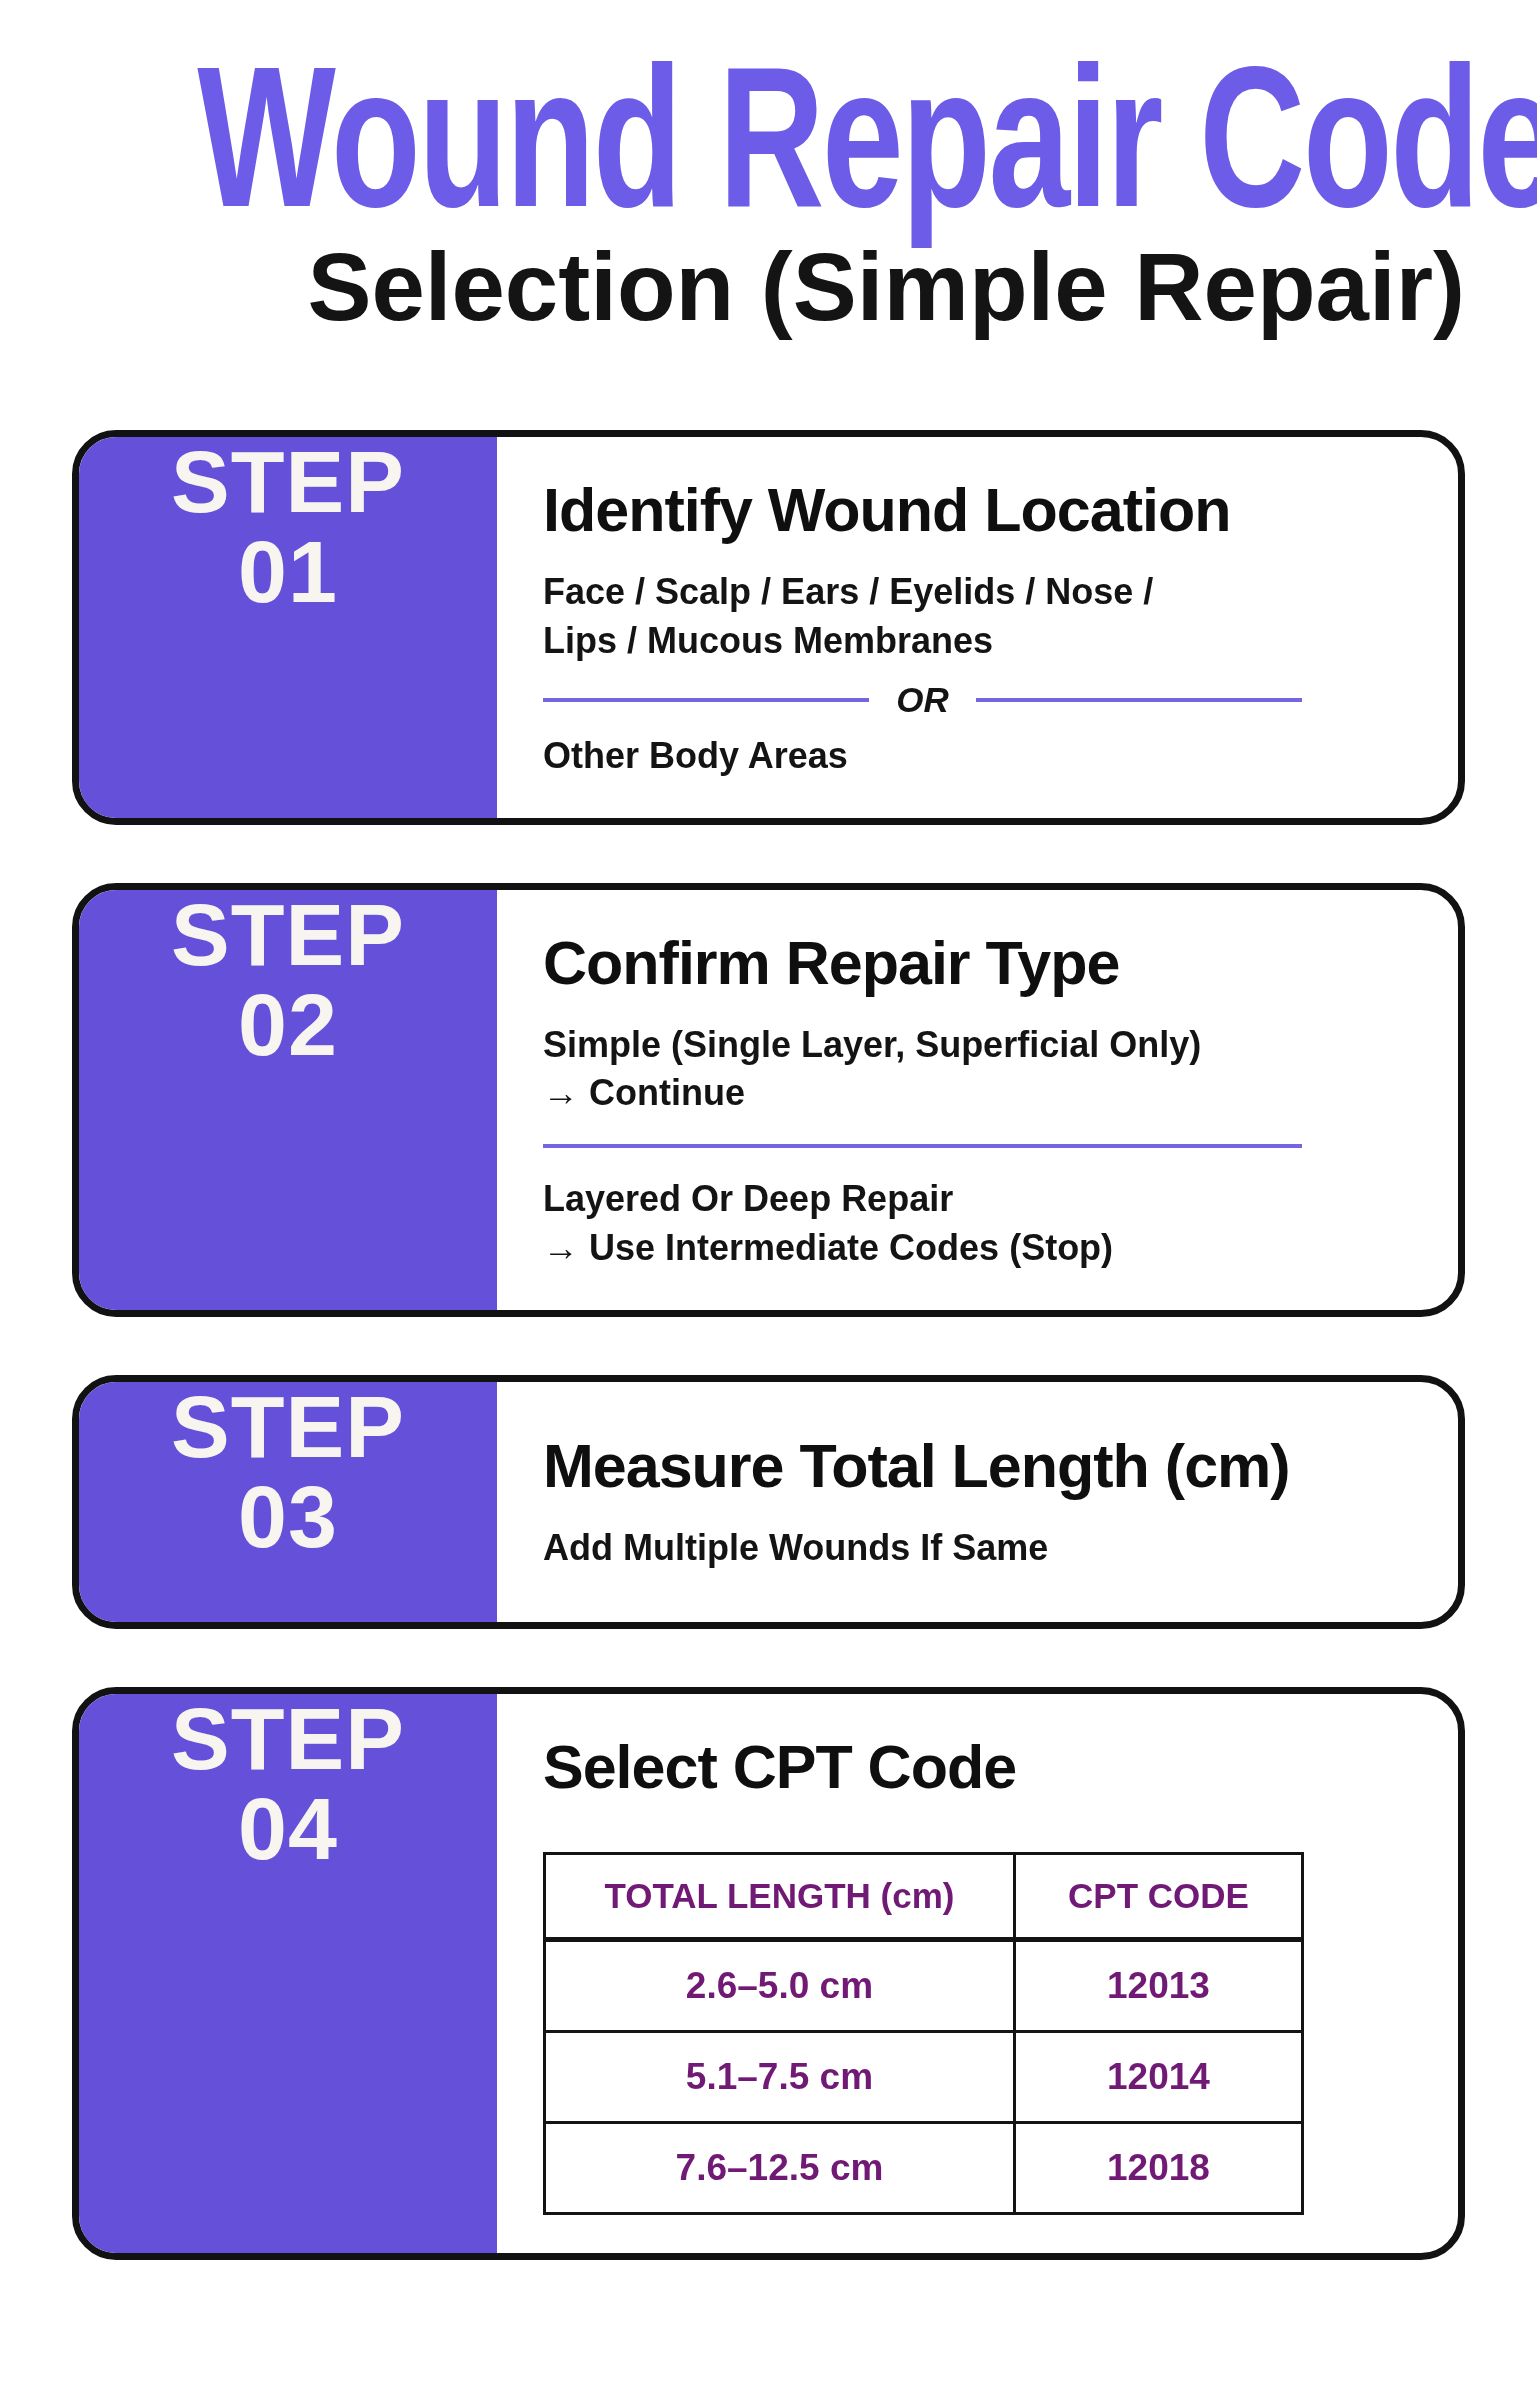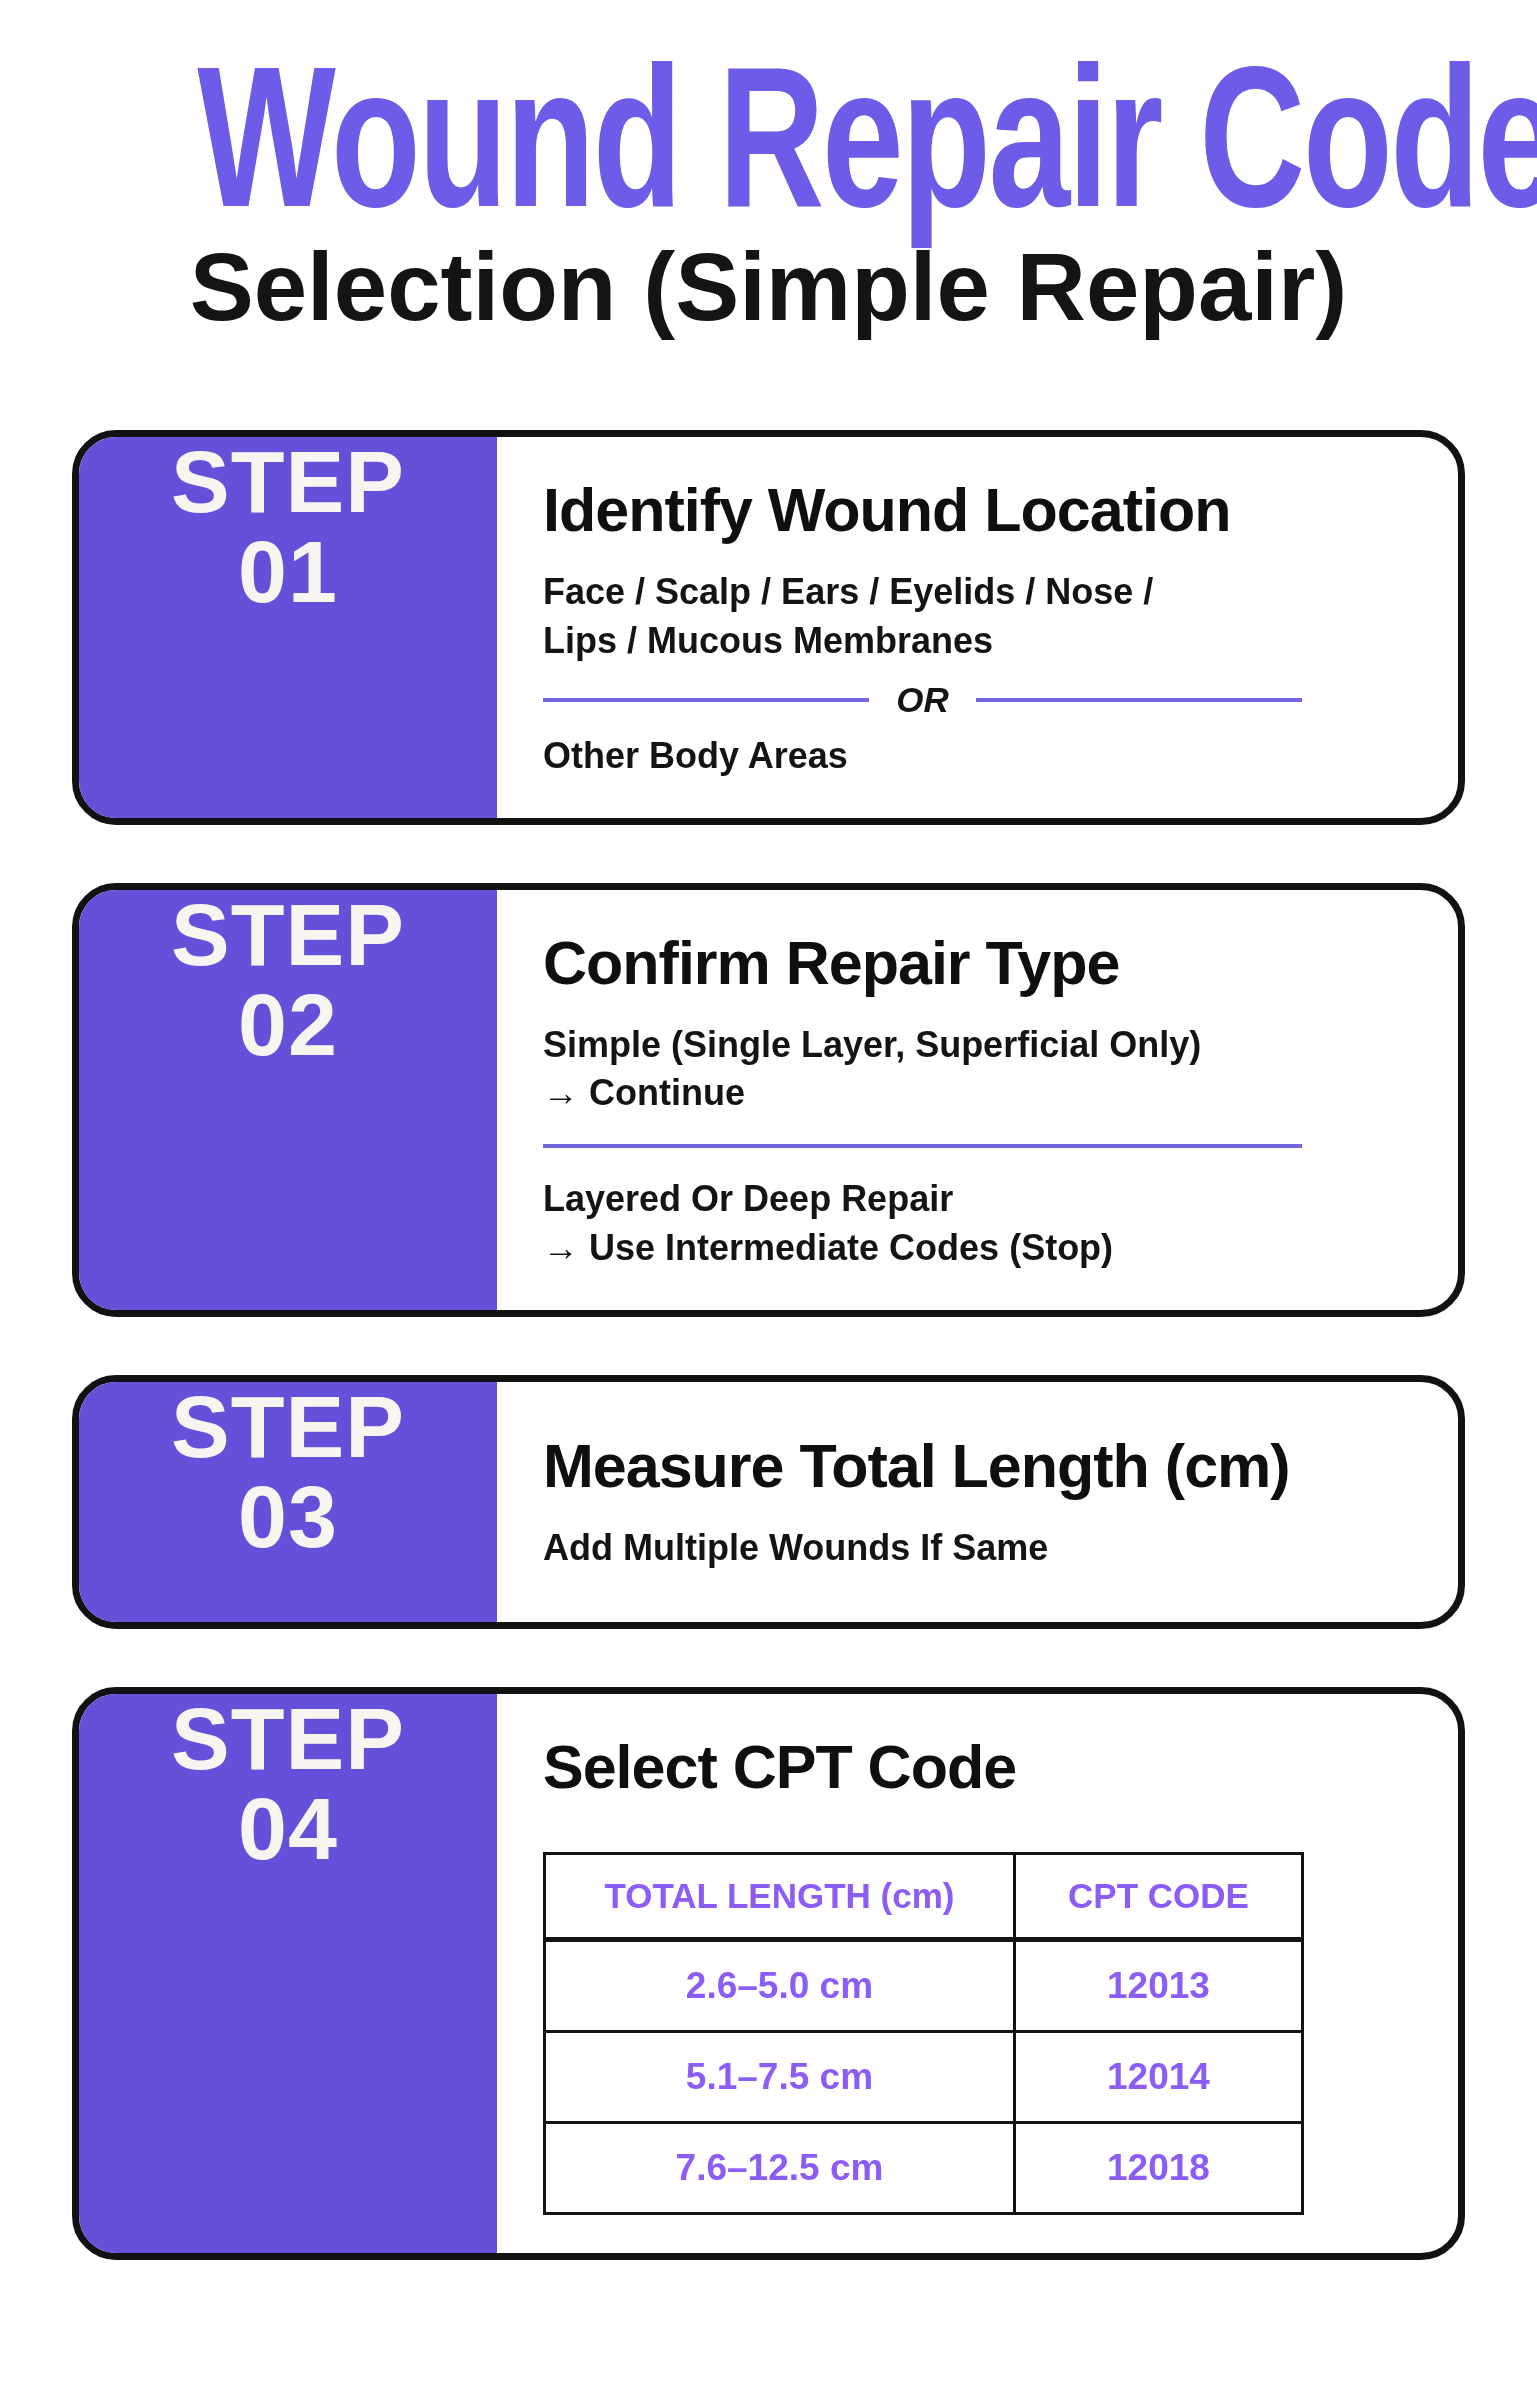--- a/index.html
+++ b/index.html
@@ -14,21 +14,21 @@
     color: #6C5CE7;
     font-size: 179px;
     font-weight: 800;
     letter-spacing: -2.9px;
     line-height: 1.16;
     transform: scale(0.82, 1.12);
     transform-origin: center top;
     white-space: nowrap;
   }
   .subtitle {
-    text-align: center;
+    text-align: right;
     color: #141414;
     font-size: 96px;
     font-weight: 700;
     letter-spacing: 0px;
     margin-top: 3.8px;
     white-space: nowrap;
   }
 
   
   .cards { margin-top: 88px; }
@@ -99,21 +99,21 @@
   
   .cpt-table {
     border-collapse: collapse;
     width: 761px;
     margin-top: 27px;
     background: #ffffff;
   }
   .cpt-table th, .cpt-table td {
     border: 3.8px solid #141414;
     text-align: center;
-    color: #8b5cf6;
+    color: #701a75;
   }
   .cpt-table th {
     font-size: 35px;
     font-weight: 700;
     padding: 21px 9.6px;
     border-bottom-width: 5.8px;
     white-space: nowrap;
   }
   .cpt-table td {
     font-size: 37px;

